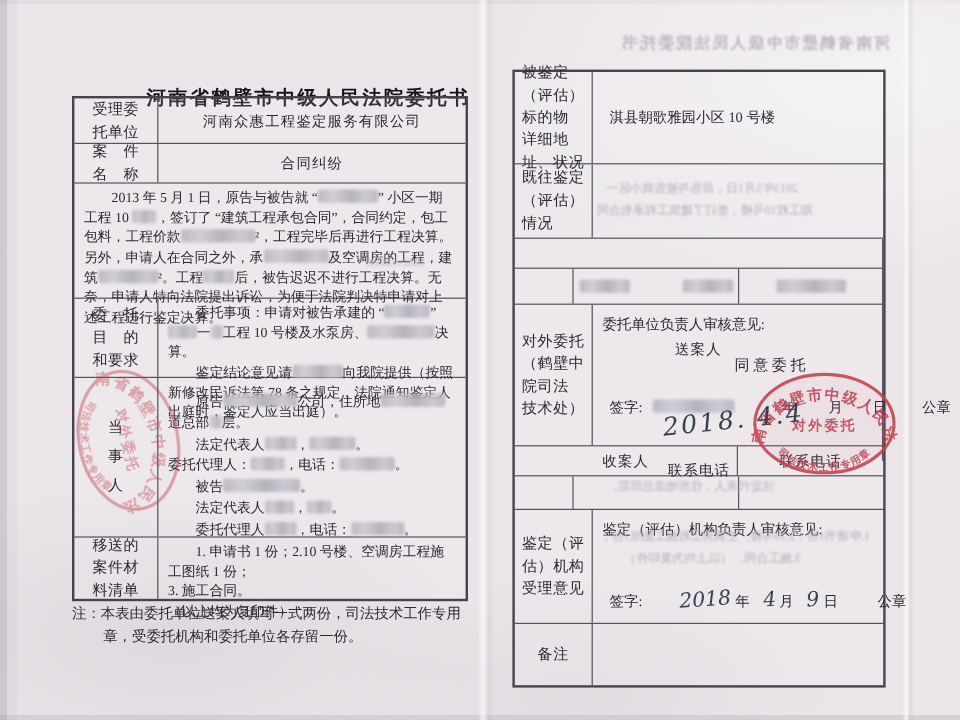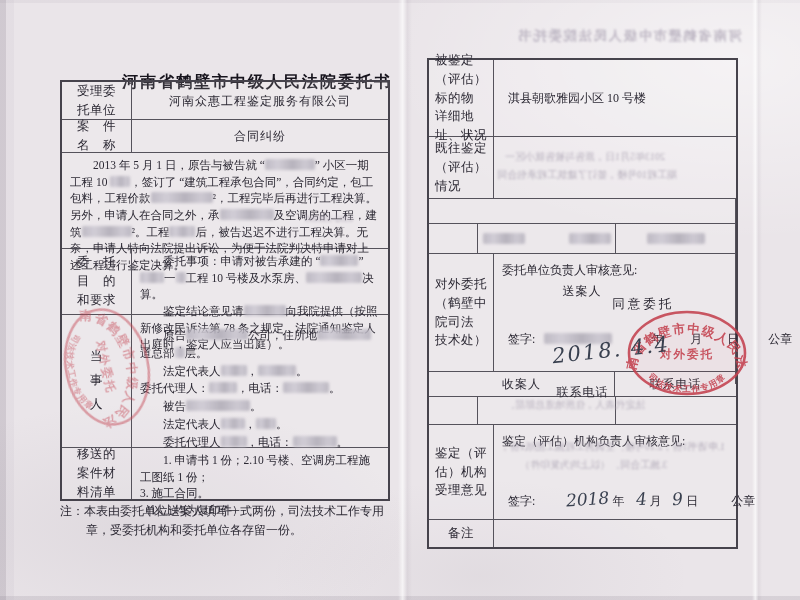--- a/index.html
+++ b/index.html
@@ -223,21 +223,21 @@
         <span>年</span>
         <span class="hw" style="margin-left:8px;">4</span>
         <span>月</span>
         <span class="hw" style="margin-left:8px;">9</span>
         <span>日</span>
         <span style="margin-left:30px;">公章</span>
       </div>
     </div>
   </div>
 
-  <div class="row" style="height:28px;">
+  <div class="row" style="height:52px;">
     <div class="lab rlab">
         <span>备注</span>
       </div>
     <div class="val"></div>
   </div>
 </div>
 
 <div class="hw-date">2018. 4.4</div>
 
 <svg class="stamp" style="left:612px;top:298px;opacity:.88;" width="150" height="110" viewBox="0 0 150 110">

